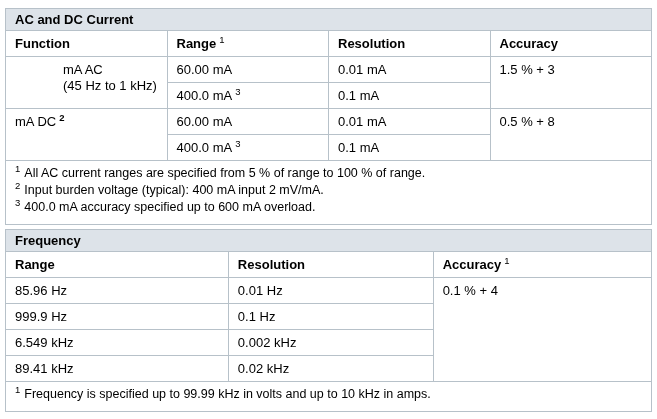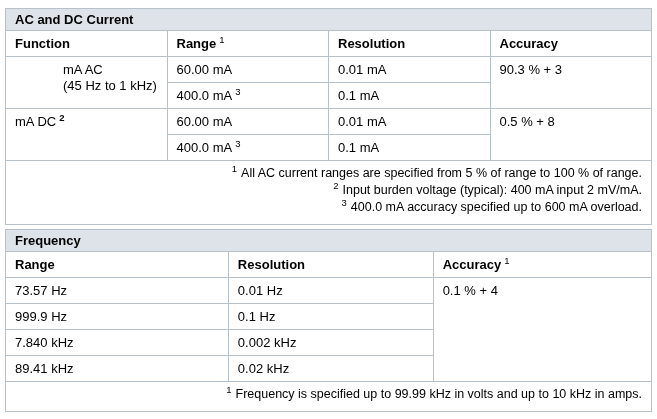--- a/index.html
+++ b/index.html
@@ -53,21 +53,21 @@
   }
   .bold-cell { font-weight: bold; }
   .cell-line { display: block; padding-left: 48px; }
   sup {
     font-size: 9.5px;
     line-height: 0;
   }
   sup.after { margin-left: 3px; font-weight: normal; }
   .bold-cell sup.after { font-weight: bold; }
   sup.before { margin-right: 4px; }
-  .fn-line { display: block; text-align: right; }
+  .fn-line { display: block; }
 </style>
 </head>
 <body>
 
 <div class="page">
 
   <table class="spec">
     <colgroup>
       <col style="width:25%">
         <col style="width:25%">
@@ -84,21 +84,21 @@
       <th><span>Resolution</span></th>
       <th><span>Accuracy</span></th>
     </tr>
     <tr>
       <td rowspan="2" class="bold-cell">
         <span class="cell-line">mA AC</span>
         <span class="cell-line">(45 Hz to 1 kHz)</span>
       </td>
       <td><span>60.00 mA</span></td>
       <td><span>0.01 mA</span></td>
-      <td rowspan="2"><span>90.3 % + 3</span></td>
+      <td rowspan="2"><span>1.5 % + 3</span></td>
     </tr>
     <tr>
       <td><span>400.0 mA</span><sup class="after">3</sup></td>
       <td><span>0.1 mA</span></td>
     </tr>
     <tr>
       <td rowspan="2" class="bold-cell">
         <span>mA DC</span><sup class="after">2</sup>
       </td>
       <td><span>60.00 mA</span></td>
@@ -128,30 +128,30 @@
     <tbody>
         <tr class="title-row">
       <td colspan="3">Frequency</td>
     </tr>
     <tr>
       <th><span>Range</span></th>
       <th><span>Resolution</span></th>
       <th><span>Accuracy</span><sup class="after">1</sup></th>
     </tr>
     <tr>
-      <td><span>73.57 Hz</span></td>
+      <td><span>85.96 Hz</span></td>
       <td><span>0.01 Hz</span></td>
       <td rowspan="4"><span>0.1 % + 4</span></td>
     </tr>
     <tr>
       <td><span>999.9 Hz</span></td>
       <td><span>0.1 Hz</span></td>
     </tr>
     <tr>
-      <td><span>7.840 kHz</span></td>
+      <td><span>6.549 kHz</span></td>
       <td><span>0.002 kHz</span></td>
     </tr>
     <tr>
       <td><span>89.41 kHz</span></td>
       <td><span>0.02 kHz</span></td>
     </tr>
     <tr>
       <td colspan="3" class="fn-cell">
         <span class="fn-line"><sup class="before">1</sup><span>Frequency is specified up to 99.99 kHz in volts and up to 10 kHz in amps.</span></span>
       </td>

